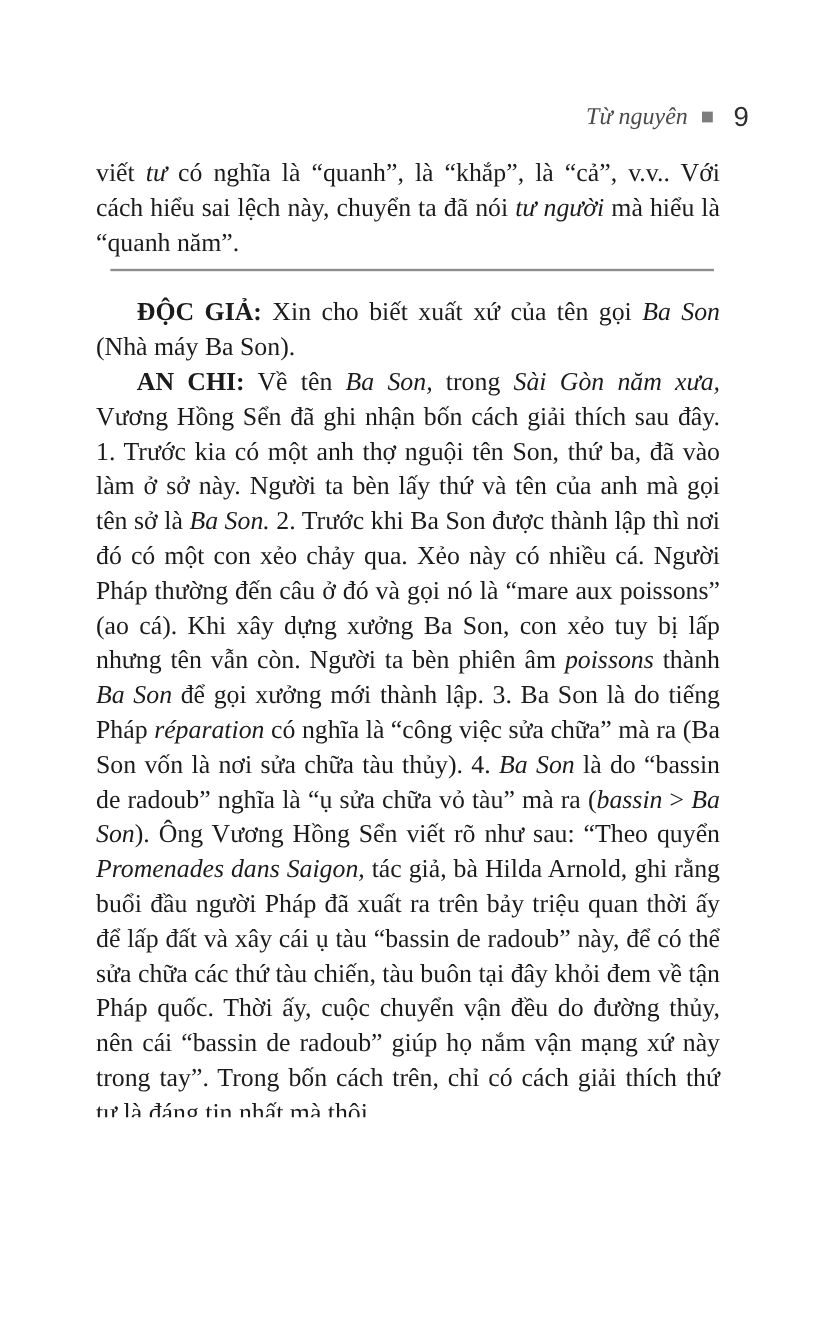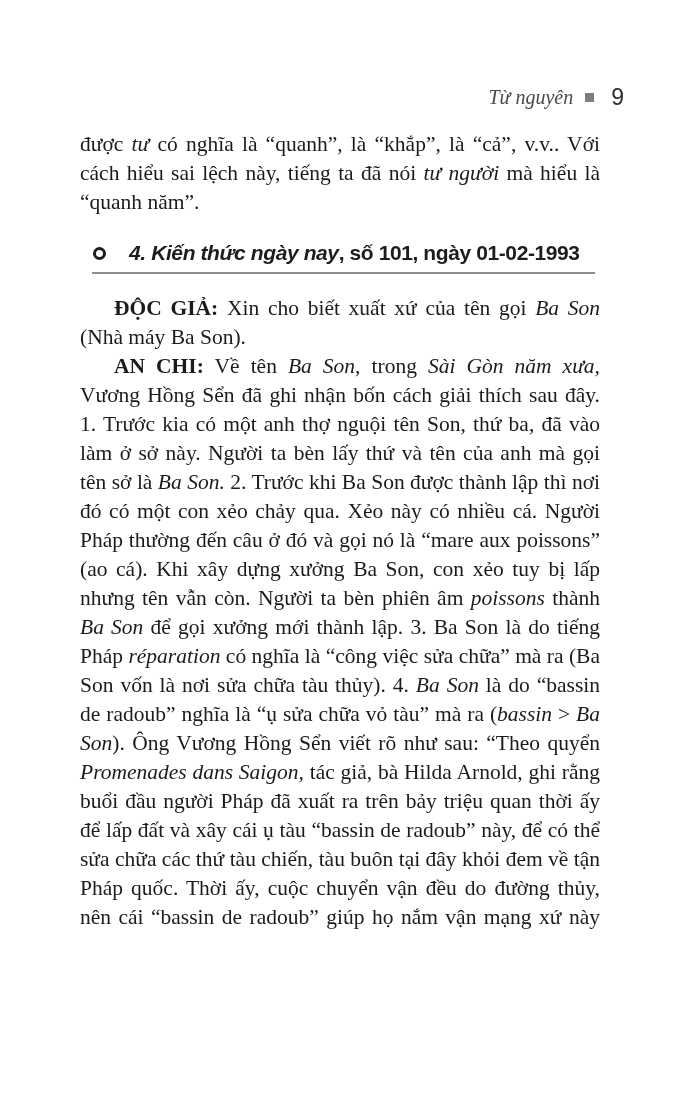--- a/index.html
+++ b/index.html
@@ -98,26 +98,22 @@
 <div class="page">
 
   <header class="running-header">
     <span class="running-title">Từ nguyên</span>
     <span class="header-square"></span>
     <span class="page-number">9</span>
   </header>
 
   <div class="content">
 
-    <p class="body-text continuation"><span>được </span><span class="it">tư</span><span> có nghĩa là “quanh”, là “khắp”, là “cả”, v.v.. Với cách hiểu sai lệch này, tiếng ta đã nói </span><span class="it">tư người</span><span> mà hiểu là “quanh năm”.</span></p>
+    <p class="body-text continuation"><span>viết </span><span class="it">tư</span><span> có nghĩa là “quanh”, là “khắp”, là “cả”, v.v.. Với cách hiểu sai lệch này, chuyển ta đã nói </span><span class="it">tư người</span><span> mà hiểu là “quanh năm”.</span></p>
 
-    <h2 class="section-heading">
-      <span class="bullet-circle"></span>
-      <span class="heading-text"><span class="it">4. Kiến thức ngày nay</span><span>, số 101, ngày 01-02-1993</span></span>
-    </h2>
     <div class="heading-rule"></div>
 
     <p class="body-text para-indent p-docgia"><span class="bd">ĐỘC GIẢ:</span><span> Xin cho biết xuất xứ của tên gọi </span><span class="it">Ba Son</span><span> (Nhà máy Ba Son).</span></p>
 
     <p class="body-text para-indent p-anchi"><span class="bd">AN CHI:</span><span> Về tên </span><span class="it">Ba Son,</span><span> trong </span><span class="it">Sài Gòn năm xưa,</span><span> Vương Hồng Sển đã ghi nhận bốn cách giải thích sau đây. 1. Trước kia có một anh thợ nguội tên Son, thứ ba, đã vào làm ở sở này. Người ta bèn lấy thứ và tên của anh mà gọi tên sở là </span><span class="it">Ba Son.</span><span> 2. Trước khi Ba Son được thành lập thì nơi đó có một con xẻo chảy qua. Xẻo này có nhiều cá. Người Pháp thường đến câu ở đó và gọi nó là “mare aux poissons” (ao cá). Khi xây dựng xưởng Ba Son, con xẻo tuy bị lấp nhưng tên vẫn còn. Người ta bèn phiên âm </span><span class="it">poissons</span><span> thành </span><span class="it">Ba Son</span><span> để gọi xưởng mới thành lập. 3. Ba Son là do tiếng Pháp </span><span class="it">réparation</span><span> có nghĩa là “công việc sửa chữa” mà ra (Ba Son vốn là nơi sửa chữa tàu thủy). 4. </span><span class="it">Ba Son</span><span> là do “bassin de radoub” nghĩa là “ụ sửa chữa vỏ tàu” mà ra (</span><span class="it">bassin</span><span> &gt; </span><span class="it">Ba Son</span><span>). Ông Vương Hồng Sển viết rõ như sau: “Theo quyển </span><span class="it">Promenades dans Saigon,</span><span> tác giả, bà Hilda Arnold, ghi rằng buổi đầu người Pháp đã xuất ra trên bảy triệu quan thời ấy để lấp đất và xây cái ụ tàu “bassin de radoub” này, để có thể sửa chữa các thứ tàu chiến, tàu buôn tại đây khỏi đem về tận Pháp quốc. Thời ấy, cuộc chuyển vận đều do đường thủy, nên cái “bassin de radoub” giúp họ nắm vận mạng xứ này trong tay”. Trong bốn cách trên, chỉ có cách giải thích thứ tư là đáng tin nhất mà thôi.</span></p>
 
   </div>
 </div>
 
 </body></html>

